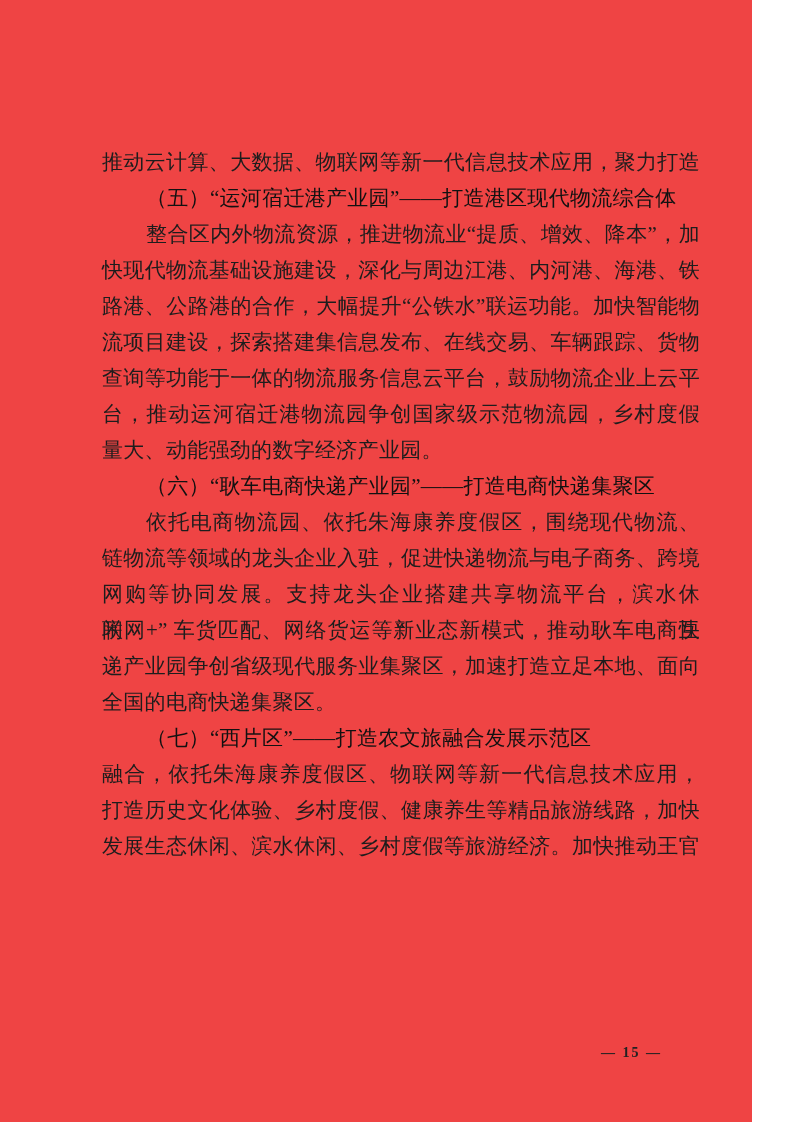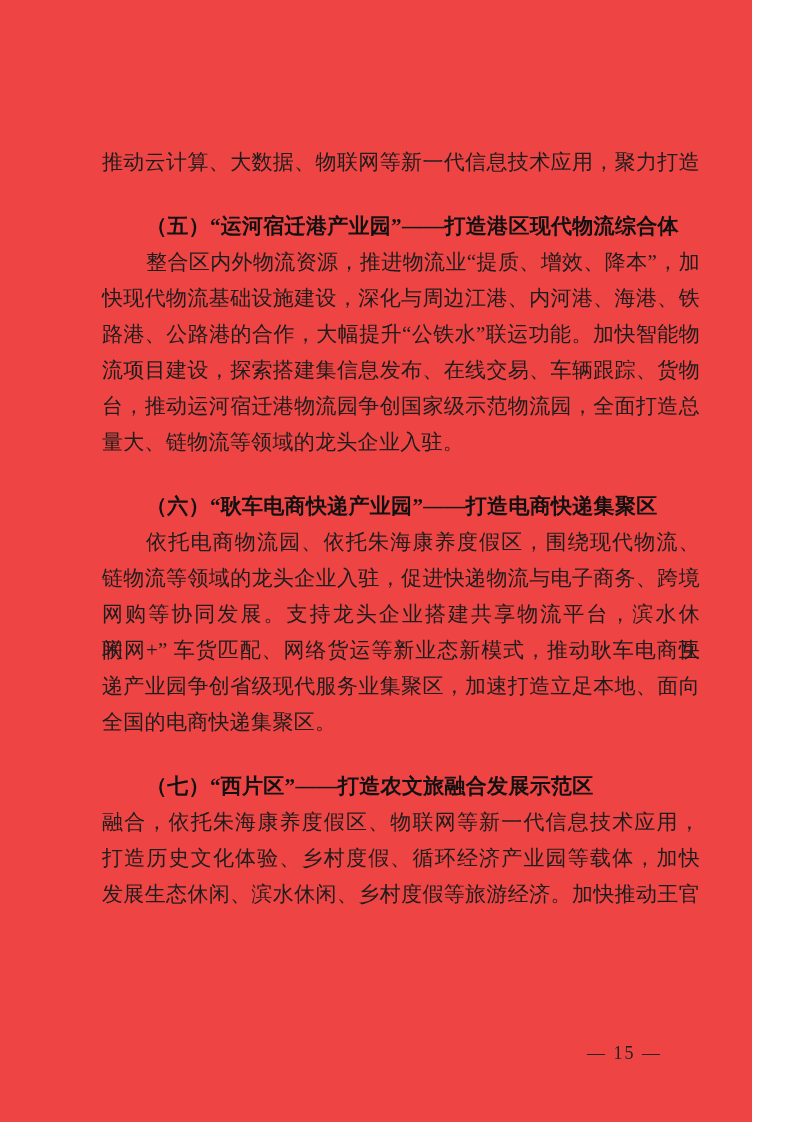--- a/index.html
+++ b/index.html
@@ -32,58 +32,59 @@
     letter-spacing: 0.3px;
   }
   .line.end {
     text-align: left;
     text-align-last: left;
   }
   .line.indent {
     text-indent: 44px;
   }
   .line.head {
-    font-weight: 700;
+    font-weight: 400;
     text-align: left;
     text-align-last: left;
     text-indent: 44px;
     color: #111111;
-    margin-top: 28px;
   }
   .pagenum {
     position: absolute;
     top: 1041px;
     right: 90px;
-    font-size: 18px;
+    font-size: 14px;
     line-height: 24px;
     color: #222222;
     letter-spacing: 2px;
     font-family: "Liberation Serif", "DejaVu Serif", serif;
+    font-weight: bold;
   }
 </style>
 </head>
 <body>
 
 <div class="page">
   <div class="textblock">
     <div class="line">推动云计算、大数据、物联网等新一代信息技术应用，聚力打造</div>
     <div class="line head">（五）“运河宿迁港产业园”——打造港区现代物流综合体</div>
     <div class="line indent">整合区内外物流资源，推进物流业“提质、增效、降本”，加</div>
     <div class="line">快现代物流基础设施建设，深化与周边江港、内河港、海港、铁</div>
     <div class="line">路港、公路港的合作，大幅提升“公铁水”联运功能。加快智能物</div>
     <div class="line">流项目建设，探索搭建集信息发布、在线交易、车辆跟踪、货物</div>
-    <div class="line">台，推动运河宿迁港物流园争创国家级示范物流园，全面打造总</div>
-    <div class="line end">量大、链物流等领域的龙头企业入驻。</div>
+    <div class="line">查询等功能于一体的物流服务信息云平台，鼓励物流企业上云平</div>
+    <div class="line">台，推动运河宿迁港物流园争创国家级示范物流园，乡村度假</div>
+    <div class="line end">量大、动能强劲的数字经济产业园。</div>
     <div class="line head">（六）“耿车电商快递产业园”——打造电商快递集聚区</div>
     <div class="line indent">依托电商物流园、依托朱海康养度假区，围绕现代物流、</div>
     <div class="line">链物流等领域的龙头企业入驻，促进快递物流与电子商务、跨境</div>
     <div class="line">网购等协同发展。支持龙头企业搭建共享物流平台，滨水休闲“互</div>
     <div class="line">联网+” 车货匹配、网络货运等新业态新模式，推动耿车电商快</div>
     <div class="line">递产业园争创省级现代服务业集聚区，加速打造立足本地、面向</div>
     <div class="line end">全国的电商快递集聚区。</div>
     <div class="line head">（七）“西片区”——打造农文旅融合发展示范区</div>
     <div class="line">融合，依托朱海康养度假区、物联网等新一代信息技术应用，</div>
-    <div class="line">打造历史文化体验、乡村度假、循环经济产业园等载体，加快</div>
+    <div class="line">打造历史文化体验、乡村度假、健康养生等精品旅游线路，加快</div>
     <div class="line">发展生态休闲、滨水休闲、乡村度假等旅游经济。加快推动王官</div>
   </div>
 
   <div class="pagenum">— 15 —</div>
 </div>
 
 </body></html>

